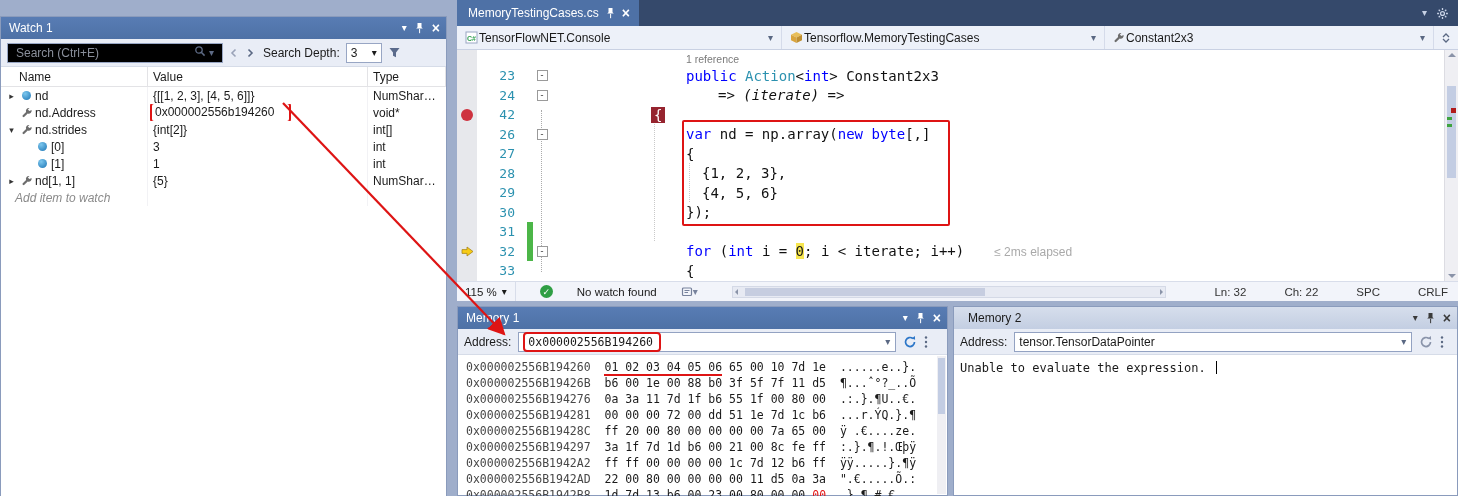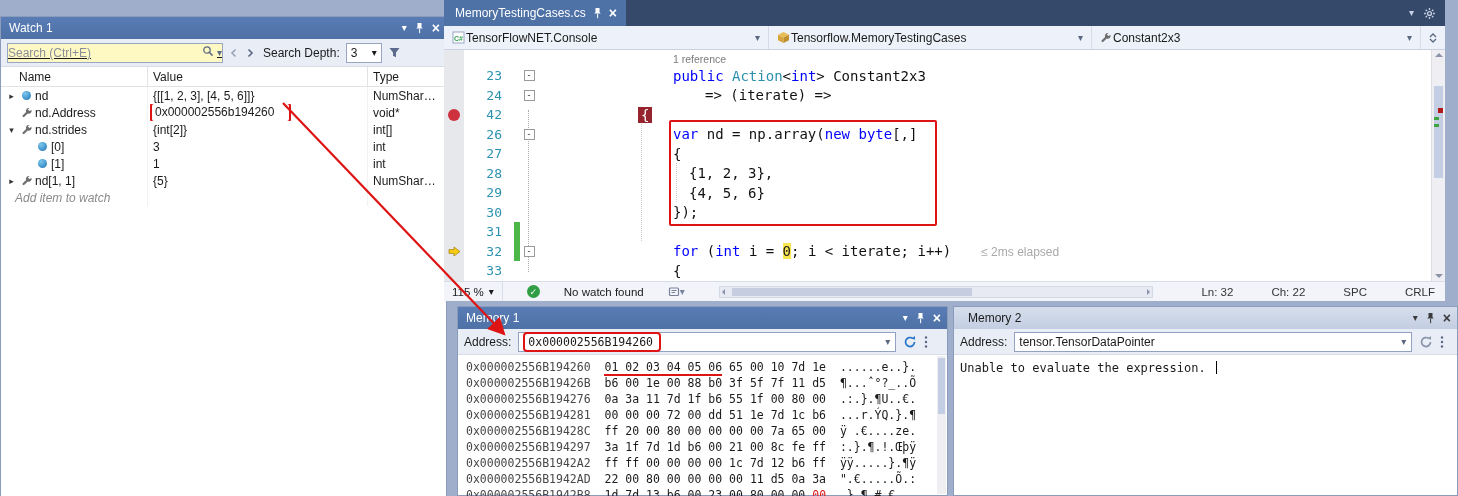--- a/index.html
+++ b/index.html
@@ -1,37 +1,37 @@
 <!DOCTYPE html>
 <html style="--accent: #4E71A6; --hdr-inactive: #C3CEE2; --anno: #DE1414; --kw: #0000FF; --ty: #2B91AF; --lnc: #2B91AF; --bp: #CE323F; --bpbg: #96242F; --arrow: #F8CC16; --hl: #F7E64F; --chg: #4CB648; --redbyte: #E31515;"><head>
 <meta charset="utf-8">
 <style>
 *{margin:0;padding:0;box-sizing:border-box;}
 html,body{width:1458px;height:496px;overflow:hidden;}
 body{font-family:"Liberation Sans",sans-serif;}
 .stage{position:relative;width:1458px;height:496px;background:#9FAECB;overflow:hidden;font-size:12px;color:#1a1a1a;}
 .panel{position:absolute;background:#fff;border:1px solid #8A9BBC;}
 .watch{left:0;top:16px;width:447px;height:496px;}
-.editor{position:absolute;left:444px;top:0;width:1001px;height:301px;background:#fff;}
+.editor{position:absolute;left:457px;top:0;width:1001px;height:301px;background:#fff;}
 .mem1{left:457px;top:306px;width:491px;height:190px;}
 .mem2{left:953px;top:306px;width:505px;height:190px;}
 
 
 .tw-head{height:22px;display:flex;align-items:center;padding:0 6px 0 8px;font-size:12px;flex:none;}
 .tw-head.blue{background:linear-gradient(#587CB4,var(--accent));color:#fff;}
 .tw-head.light{background:linear-gradient(#D6DEEC,var(--hdr-inactive));color:#1b1b1b;padding-left:14px;}
 .tw-title{flex:1;}
 .tw-icons{display:flex;align-items:center;gap:8px;}
 .hi{display:inline-flex;align-items:center;justify-content:center;}
 .chev{font-family:"DejaVu Sans",sans-serif;font-size:10px;line-height:1;}
 .xi{font-size:14px;line-height:1;font-weight:bold;}
 
 
 .w-toolbar{height:28px;background:#E9EDF6;border-bottom:1px solid #D6DCE8;display:flex;align-items:center;padding:0 6px;gap:6px;}
-.searchbox{width:216px;height:20px;background:#fef9c3;border:1px solid #98A6C4;display:flex;align-items:center;padding:0 0;text-decoration:underline;}
+.searchbox{width:216px;height:20px;background:#000000;border:1px solid #98A6C4;display:flex;align-items:center;padding:0 8px;}
 .searchbox .ph{flex:1;color:#8a8f9b;}
 .sb-icons{display:flex;align-items:center;gap:3px;color:#5E6B85;}
 .nav-arrow{color:#9AA3B8;display:inline-flex;}
 .depth-label{margin-left:2px;white-space:nowrap;}
 .depth-dd{width:36px;height:20px;background:#fff;border:1px solid #98A6C4;display:flex;align-items:center;justify-content:space-between;padding:0 4px;}
 
 
 .grid-head{display:grid;grid-template-columns:147px 220px 1fr;height:20px;border-bottom:1px solid #E3E3E6;}
 .gh{padding-left:6px;border-right:1px solid #E3E3E6;display:flex;align-items:center;}
 .gh.c-name{padding-left:18px;}
@@ -353,21 +353,21 @@
             </div>
             <div class="ln-code" style="padding-left: 135px;"><span class="tok-k">public </span><span class="tok-t">Action</span><span class="tok-d">&lt;</span><span class="tok-k">int</span><span class="tok-d">&gt; Constant2x3</span></div>
           </div>
           <div class="cl-row">
             <div class="ln-margin"></div>
             <div class="ln-num">24</div>
             <div class="ln-chg"></div>
             <div class="ln-fold">
               <span class="fold-box">-</span>
             </div>
-            <div class="ln-code" style="padding-left: 167px;"><span class="tok-d">=&gt; (iterate) =&gt;</span></div>
+            <div class="ln-code" style="padding-left: 167px; font-style: italic;"><span class="tok-d">=&gt; (iterate) =&gt;</span></div>
           </div>
           <div class="cl-row">
             <div class="ln-margin">
               <span class="bp-dot"></span>
             </div>
             <div class="ln-num">42</div>
             <div class="ln-chg"></div>
             <div class="ln-fold"></div>
             <div class="ln-code" style="padding-left: 100px;"><span class="tok-bp">{</span></div>
           </div>

